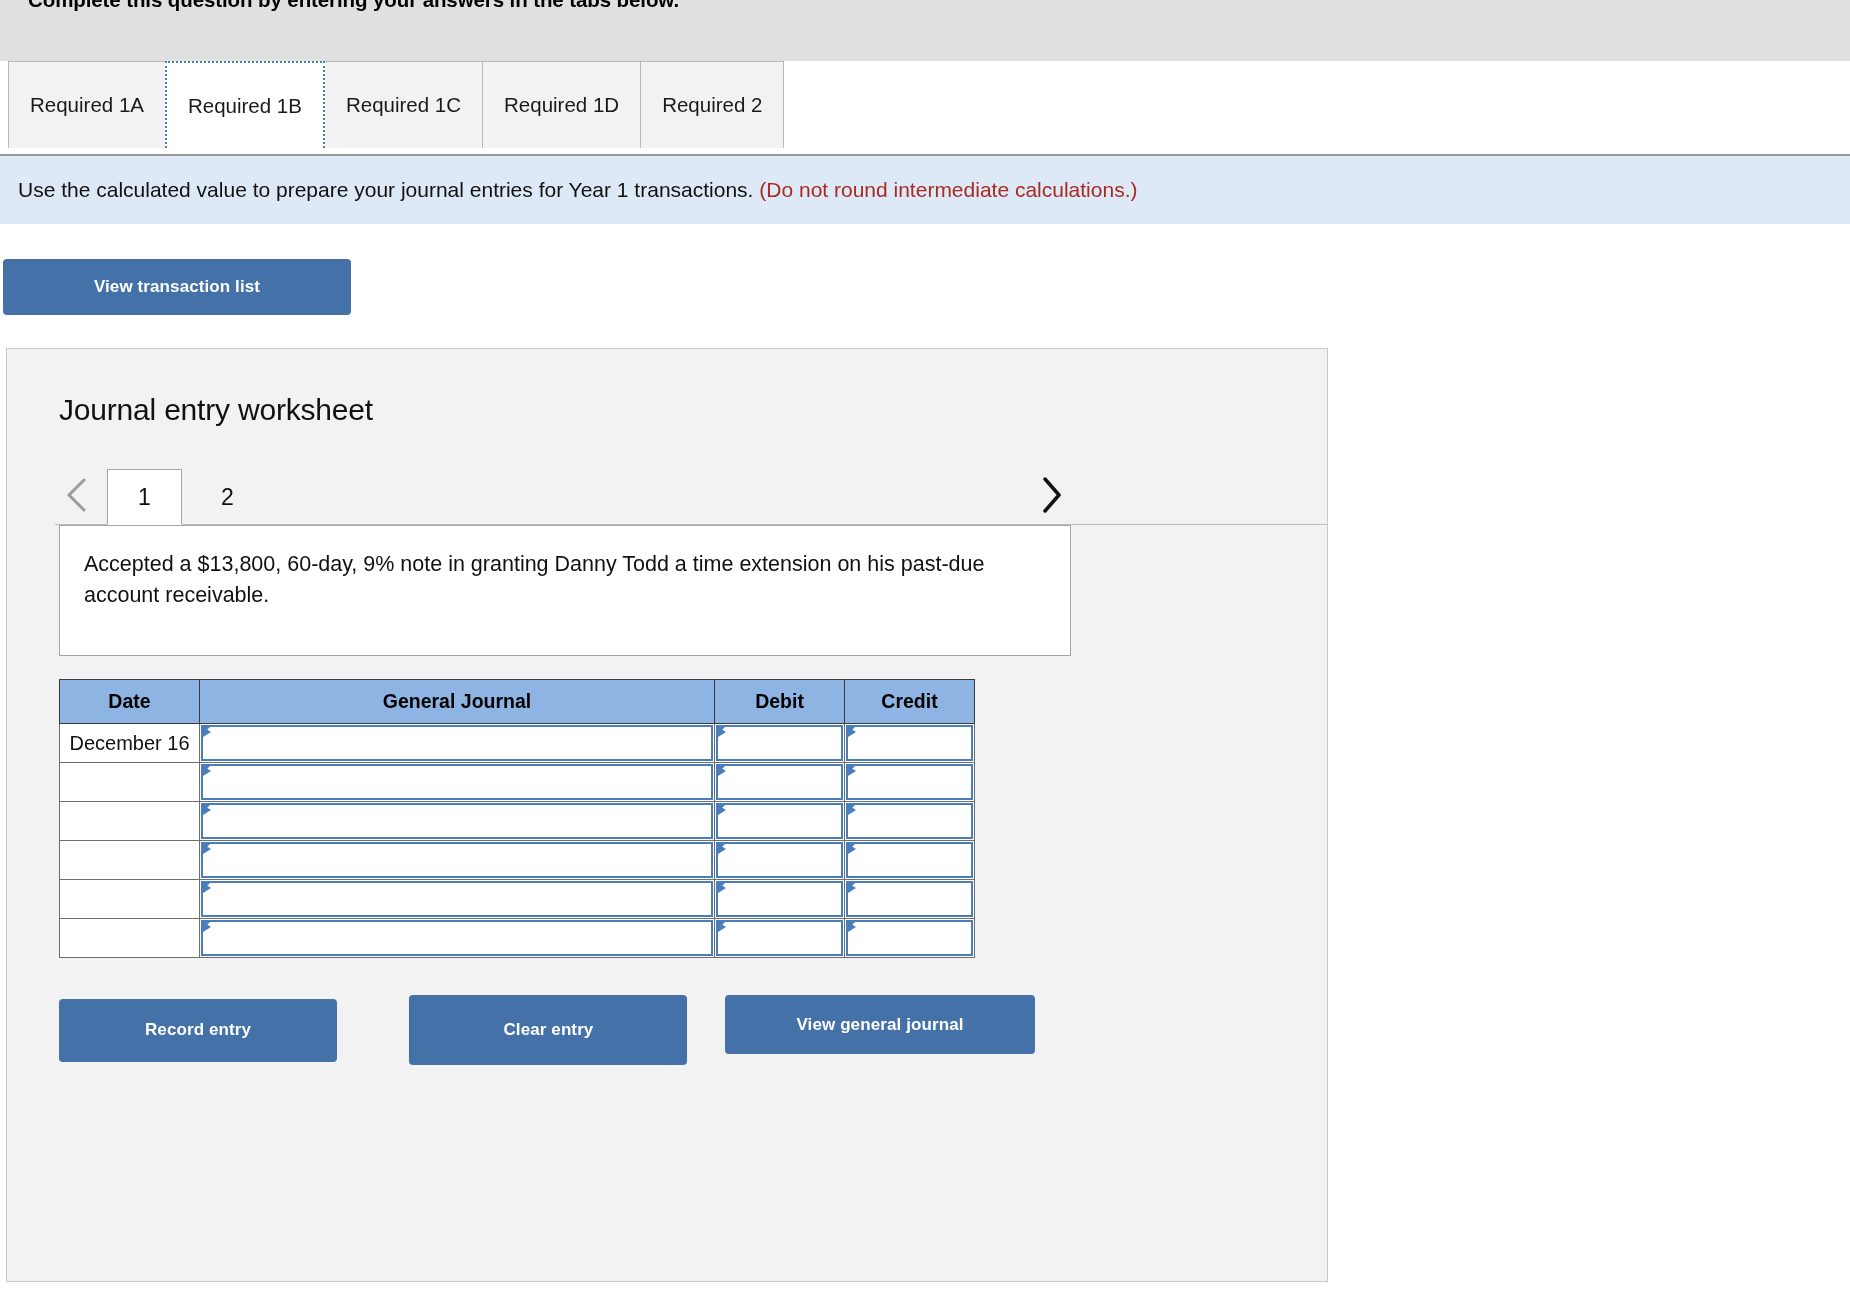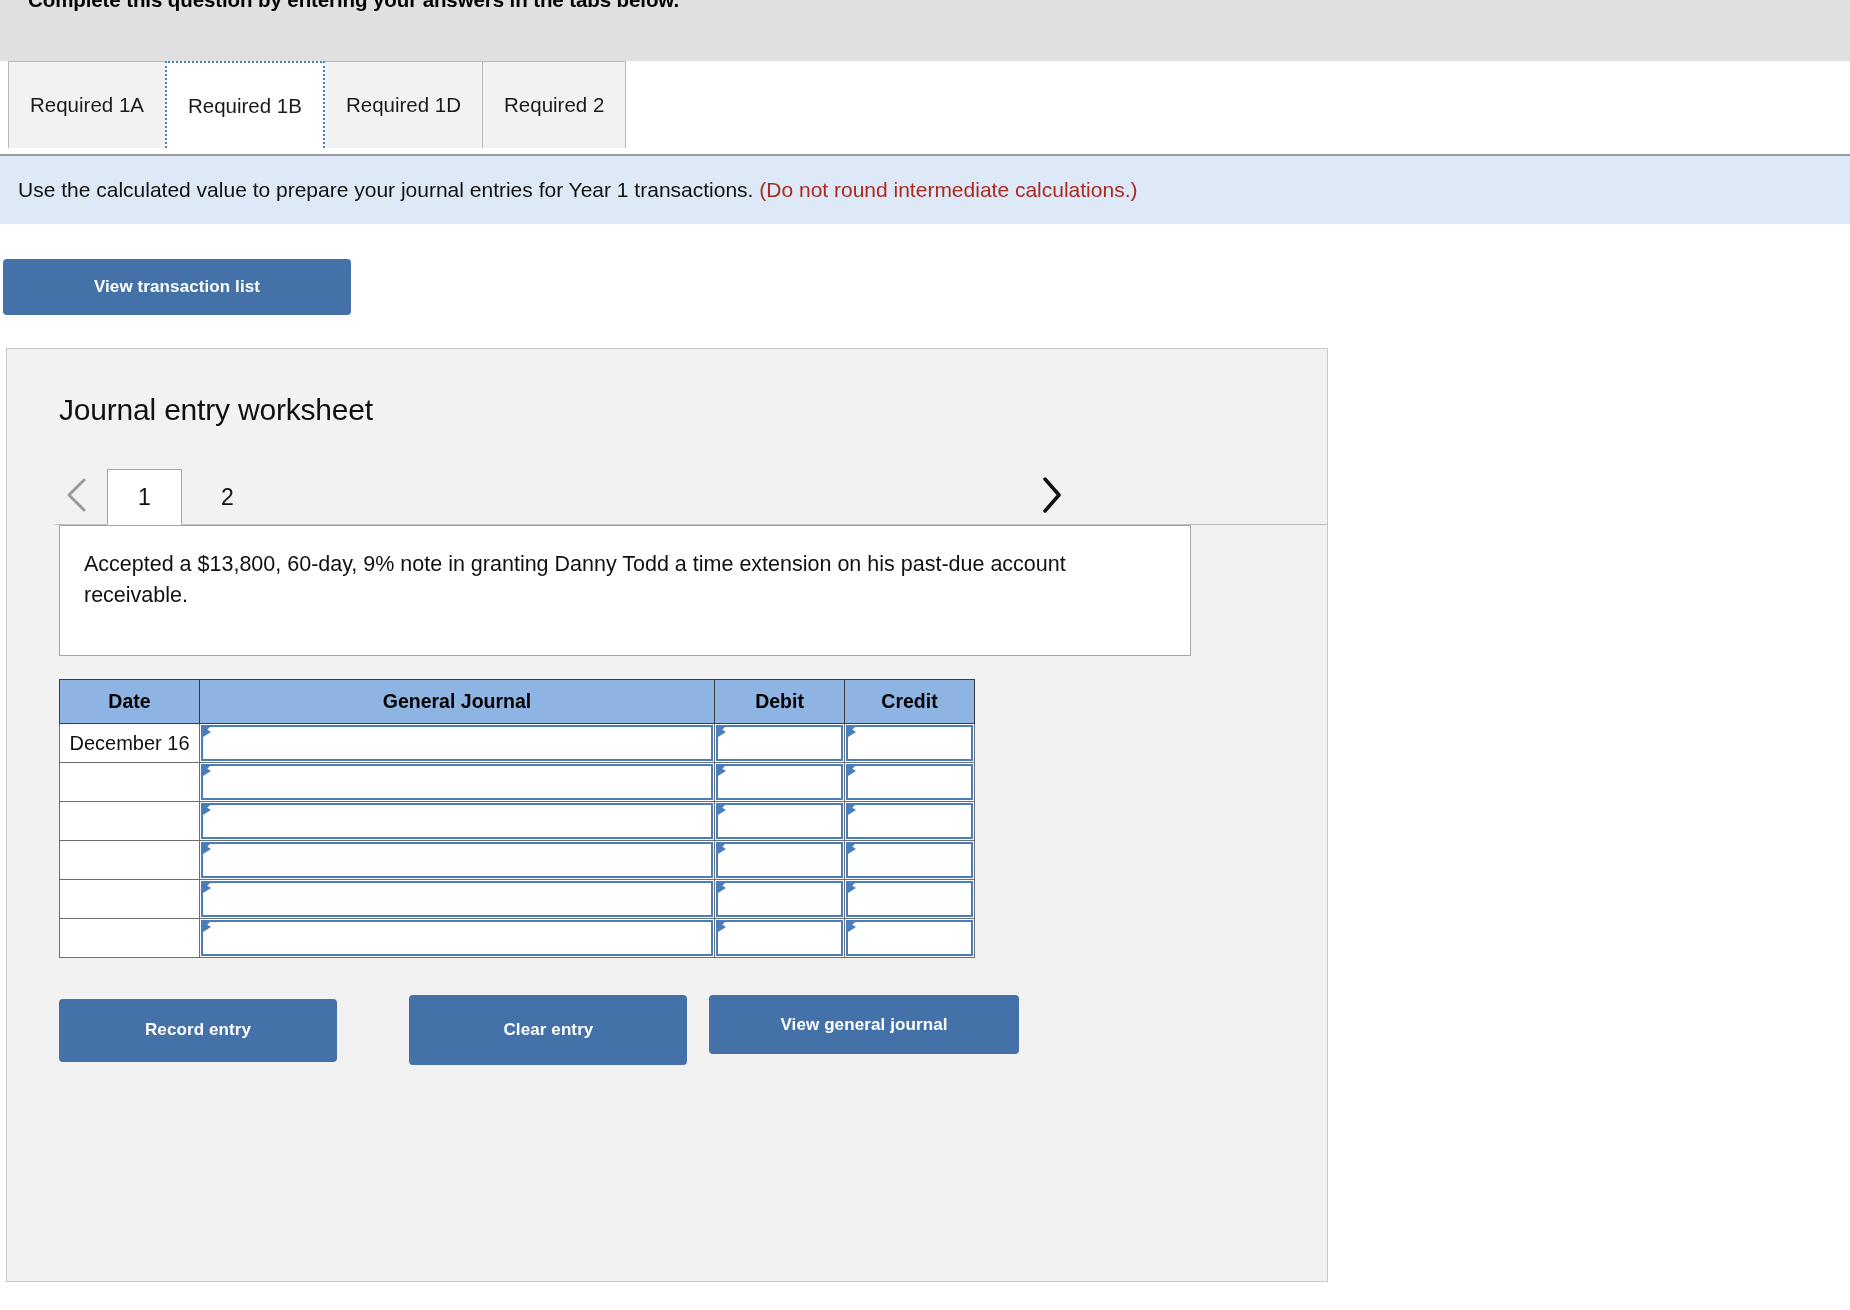--- a/index.html
+++ b/index.html
@@ -164,21 +164,21 @@
     left: 48px;
     right: 0;
     bottom: 0;
     height: 1px;
     background: #bdbdbd;
   }
 
   
   .desc-box {
     margin: 0 0 0 52px;
-    width: 1132px;
+    width: 1012px;
     height: 131px;
     background: #ffffff;
     border: 1px solid #a6a6a6;
     padding: 23px 24px 0 24px;
     font-size: 21.5px;
     line-height: 1.42;
     color: #111;
   }
 
   .note {
@@ -254,35 +254,38 @@
 
   
   .btn-row {
     margin: 37px 0 0 52px;
     width: 1220px;
     position: relative;
     height: 60px;
   }
   .btn-rec   { width: 278px; height: 63px; }
   .btn-clr   { width: 278px; height: 70px; margin-left: 68px; }
-  .btn-vgj   { width: 310px; height: 59px; position: absolute; right: 260px; top: 0; }
+  .btn-vgj   { width: 310px; height: 59px; position: absolute; right: 244px; top: 0; }
 </style>
 </head>
 <body>
 
 <div class="top-band">
   <div class="top-band-title">Complete this question by entering your answers in the tabs below.</div>
 </div>
 
 <div class="tab-strip">
   <div class="tab">
     <span>Required 1A</span>
   </div>
   <div class="tab active">
     <span>Required 1B</span>
+  </div>
+  <div class="tab">
+    <span>Required 1C</span>
   </div>
   <div class="tab">
     <span>Required 1D</span>
   </div>
   <div class="tab">
     <span>Required 2</span>
   </div>
 </div>
 
 <div class="banner">

